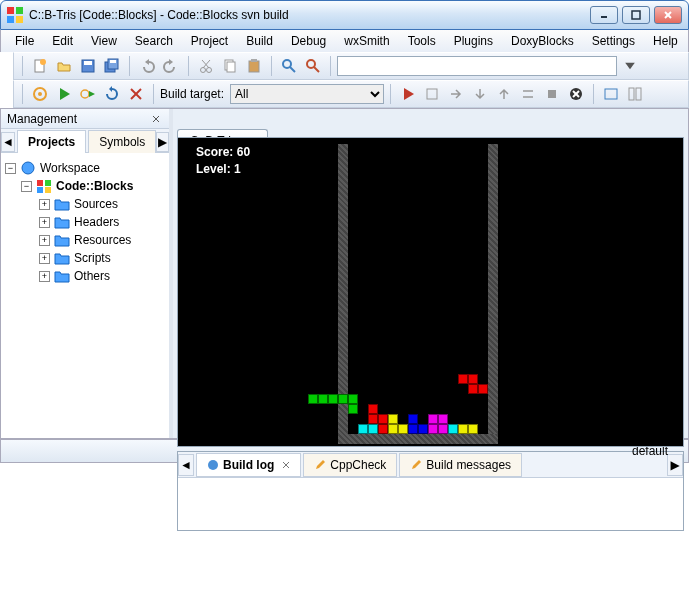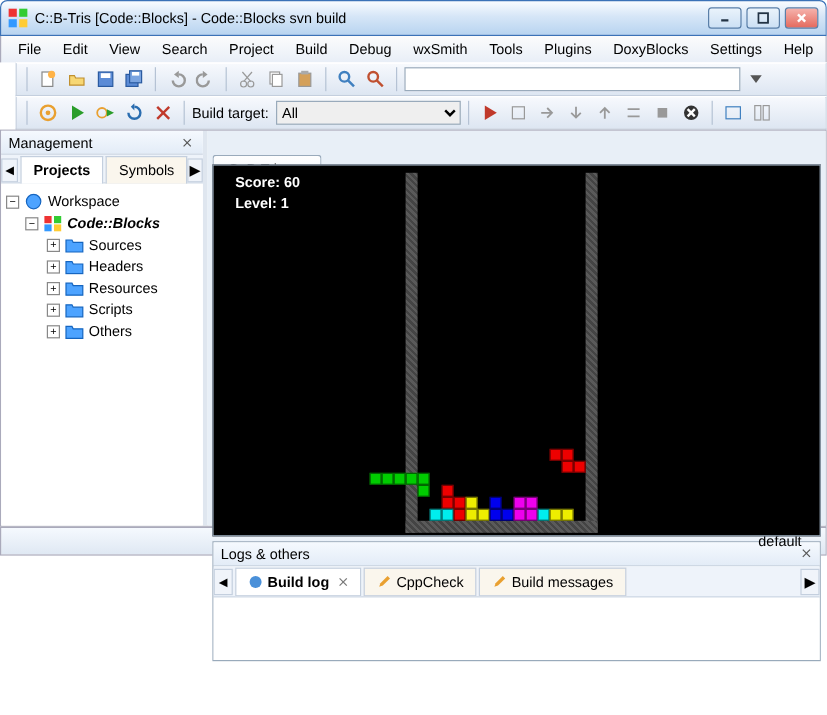--- a/index.html
+++ b/index.html
@@ -39,21 +39,21 @@
 .tab.active { background: #fff; font-weight: bold; }
 
 .tree { flex: 1; background: #fff; padding: 6px 4px; overflow: auto; }
 .tree-node { display: flex; align-items: center; height: 18px; white-space: nowrap; }
 .tree-node .toggle { width: 11px; height: 11px; border: 1px solid #888; display: flex; align-items: center; justify-content: center; margin-right: 4px; font-size: 9px; line-height: 1; cursor: pointer; background: #fff; }
 .tree-node .icon { width: 16px; height: 14px; margin-right: 4px; }
 .tree-node.d1 { padding-left: 0; }
 .tree-node.d2 { padding-left: 16px; }
 .tree-node.d3 { padding-left: 34px; }
 .tree-node .label { cursor: pointer; }
-.tree-node .label.bold { font-weight: bold; font-style: italic; }
+.tree-node .label.bold { font-weight: bold; }
 
 
 .right { flex: 1; display: flex; flex-direction: column; background: #e8eff7; }
 .editor-tabs { height: 28px; display: flex; align-items: flex-start; padding: 20px 4px 0 4px; }
 .ed-tab { padding: 4px 12px; background: linear-gradient(#fefefe,#eef4fb); border: 1px solid #9ab; border-bottom: none; border-radius: 3px 3px 0 0; display: flex; align-items: center; gap: 6px; cursor: pointer; }
 .ed-tab .x { width: 12px; height: 12px; display: flex; align-items: center; justify-content: center; cursor: pointer; }
 
 .editor { flex: 1; margin: 0 4px; border: 1px solid #9ab; background: #000; position: relative; }
 .game-text { position: absolute; left: 18px; top: 6px; color: #fff; font-family: "Courier New", monospace; font-size: 14px; font-weight: bold; line-height: 1.4; }
 .game-area { position: absolute; left: 160px; top: 6px; width: 160px; height: 300px; }
@@ -425,27 +425,20 @@
           <div class="block m" style="left:90px;top:280px;"></div>
           <div class="block m" style="left:100px;top:280px;"></div>
           <div class="block m" style="left:100px;top:270px;"></div>
         <div class="block c" style="left:110px;top:280px;"></div>
           <div class="block y" style="left:120px;top:280px;"></div>
           <div class="block y" style="left:130px;top:280px;"></div>
       </div>
     </div>
 
     <div class="logs" style="flex:1;">
-      <div class="logs-header">
-        <span>Logs &amp; others</span>
-        <span class="x"><svg viewBox="0 0 10 10" width="10" height="10">
-              <line x1="2" y1="2" x2="8" y2="8" stroke="#555"></line>
-              <line x1="8" y1="2" x2="2" y2="8" stroke="#555"></line>
-            </svg></span>
-      </div>
       <div class="log-tabs">
         <div class="scroll">◄</div>
         <div class="log-tab active">
           <svg class="ic" viewBox="0 0 12 12">
               <circle cx="6" cy="6" r="5" fill="#4a90d9"></circle>
             </svg>
           <span>Build log</span>
           <span class="x" style="margin-left:4px;"><svg viewBox="0 0 8 8" width="8" height="8">
                 <line x1="1" y1="1" x2="7" y2="7" stroke="#777"></line>
                 <line x1="7" y1="1" x2="1" y2="7" stroke="#777"></line>

